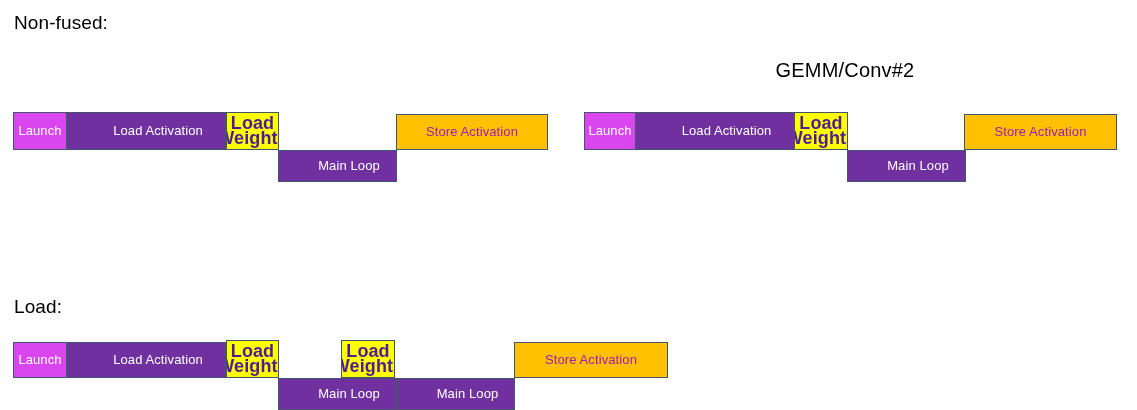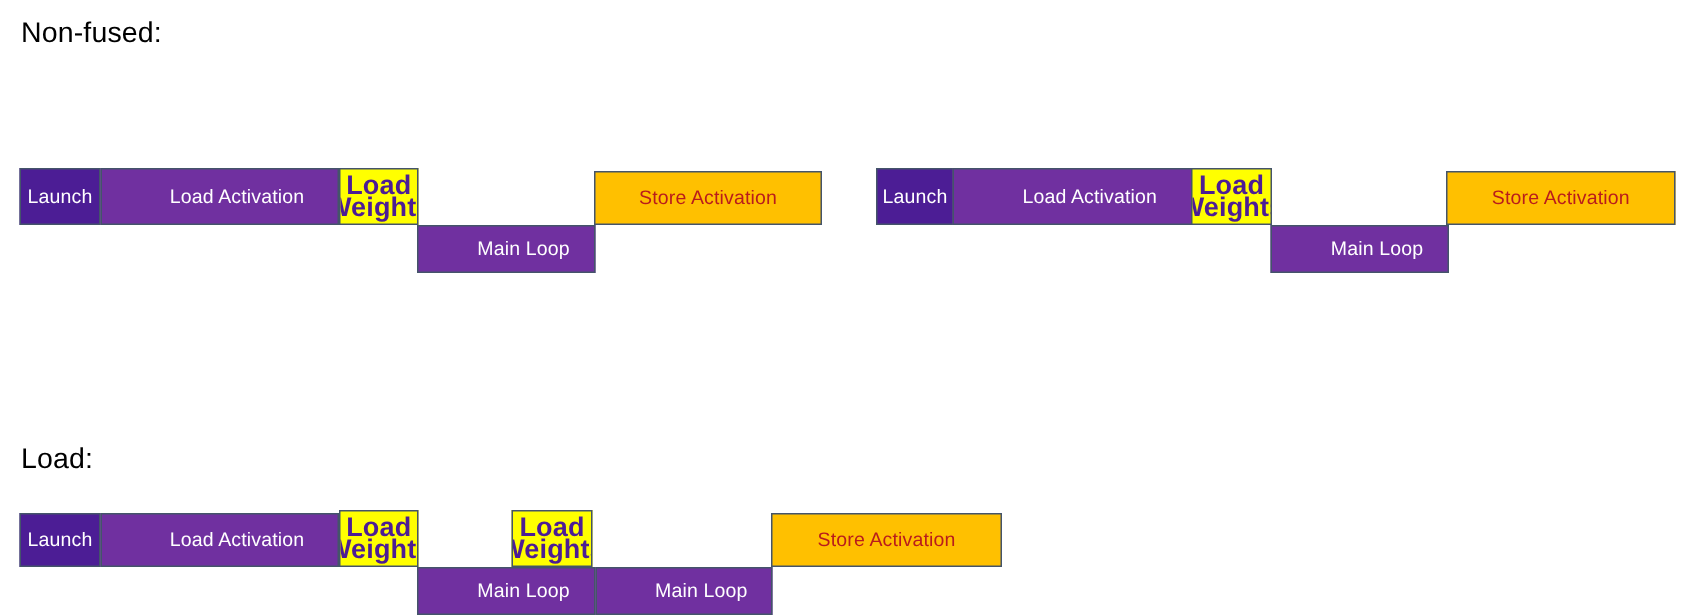--- a/index.html
+++ b/index.html
@@ -47,31 +47,32 @@
     display: flex;
     align-items: center;
     justify-content: center;
     text-align: center;
     font-size: 13px;
     line-height: 14px;
     overflow: hidden;
     white-space: pre-line;
     letter-spacing: 0.1px;
   }
-  .bar.launch  { background: #4c1d95; color: #ffffff; }
+  .bar.launch  { background: #d946ef; color: #ffffff; }
   .bar.purple  { background: #7030A0; color: #ffffff; padding-left: 23px; }
   .bar.yellow  { background: #FFFF00; color: #4c1d95; font-size: 18px; line-height: 15px; font-weight: bold; }
-  .bar.orange  { background: #FFC000; color: #b91c1c; }
+  .bar.orange  { background: #FFC000; color: #a21caf; }
 </style>
 </head>
 <body>
 
 <div id="diagram">
     <div class="section-label" style="left: 14px; top: 13px;">Non-fused:</div>
     <div class="section-label" style="left: 14px; top: 297px;">Load:</div>
+    <div class="group-title" style="left: 705px; top: 60px; width: 280px;">GEMM/Conv#2</div>
     <div class="bar launch" style="left: 13px; top: 112px; width: 54px; height: 38px;">Launch</div>
     <div class="bar purple" style="left: 67px; top: 112px; width: 159px; height: 38px;">Load Activation</div>
     <div class="bar yellow" style="left: 226px; top: 112px; width: 53px; height: 38px;">Load
 Weights</div>
     <div class="bar purple" style="left: 278px; top: 150px; width: 119px; height: 32px;">Main Loop</div>
     <div class="bar orange" style="left: 396px; top: 114px; width: 152px; height: 36px;">Store Activation</div>
     <div class="bar launch" style="left: 584px; top: 112px; width: 52px; height: 38px;">Launch</div>
     <div class="bar purple" style="left: 635px; top: 112px; width: 160px; height: 38px;">Load Activation</div>
     <div class="bar yellow" style="left: 794px; top: 112px; width: 54px; height: 38px;">Load
 Weights</div>

